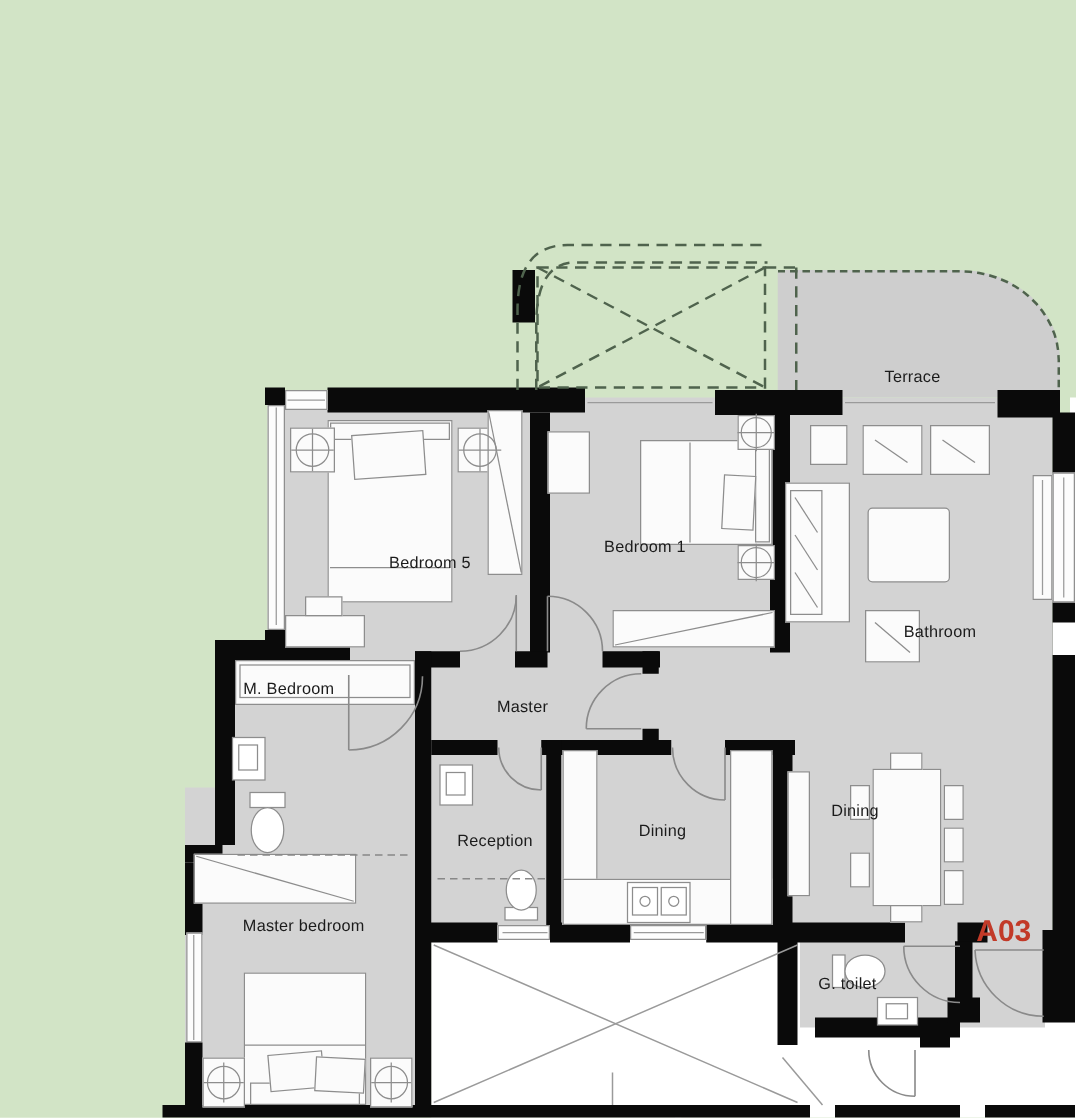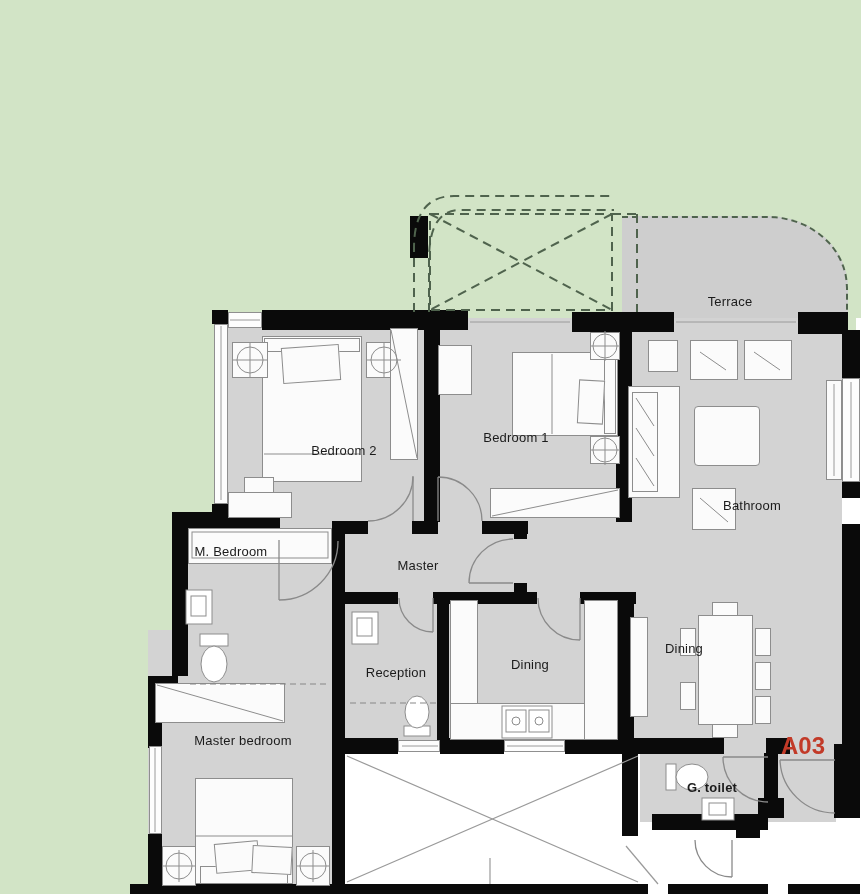--- a/index.html
+++ b/index.html
@@ -242,25 +242,25 @@
       <path d="M 507,746 L 563,746"></path>
     </g>
 
     <g stroke="#888888" stroke-width="1.2" fill="none" stroke-dasharray="6 4">
       <path d="M 190,684 L 330,684"></path>
       <path d="M 350,703 L 436,703"></path>
     </g>
   </svg>
 
   <div class="lbl" style="left:730px;top:269px;margin-top:32px;">Terrace</div>
-  <div class="lbl" style="left:344px;top:450px;">Bedroom 2</div>
+  <div class="lbl" style="left:344px;top:450px;">Bedroom 5</div>
   <div class="lbl" style="left:516px;top:437px;">Bedroom 1</div>
   <div class="lbl" style="left:752px;top:505px;">Bathroom</div>
   <div class="lbl" style="left:231px;top:551px;">M. Bedroom</div>
   <div class="lbl" style="left:418px;top:565px;">Master</div>
   <div class="lbl" style="left:396px;top:672px;">Reception</div>
   <div class="lbl" style="left:530px;top:664px;">Dining</div>
   <div class="lbl" style="left:684px;top:648px;text-align:right;">Dining</div>
   <div class="lbl" style="left:243px;top:740px;">Master bedroom</div>
-  <div class="lbl" style="left:712px;top:787px;font-weight:bold;">G. toilet</div>
+  <div class="lbl" style="left:678px;top:787px;">G. toilet</div>
   <div class="lbl-unit" style="left:803px;top:746px;">A03</div>
 
 </div>
 
 </body></html>

